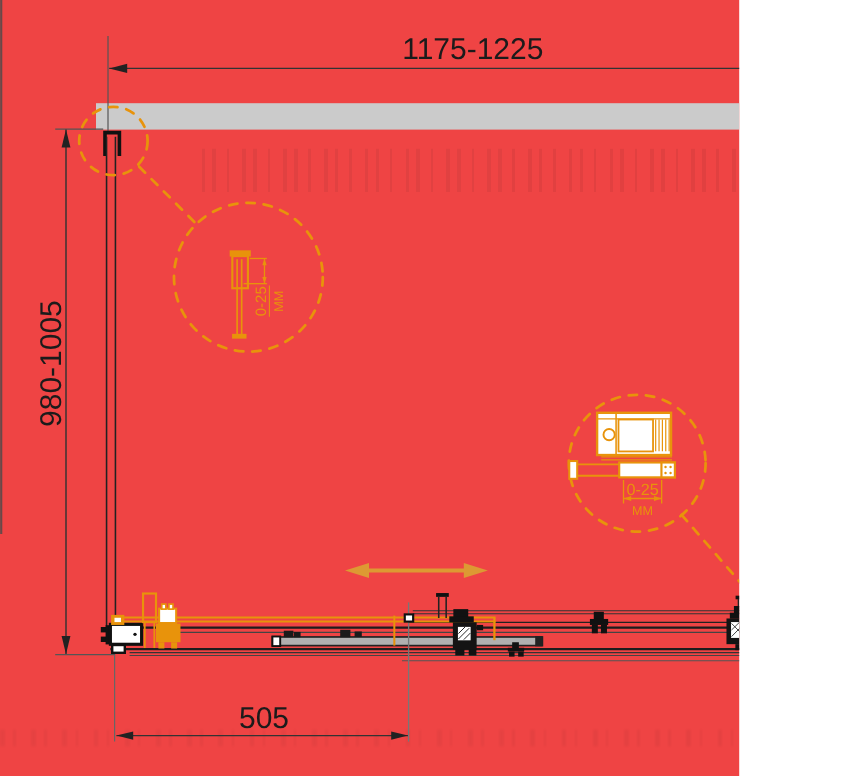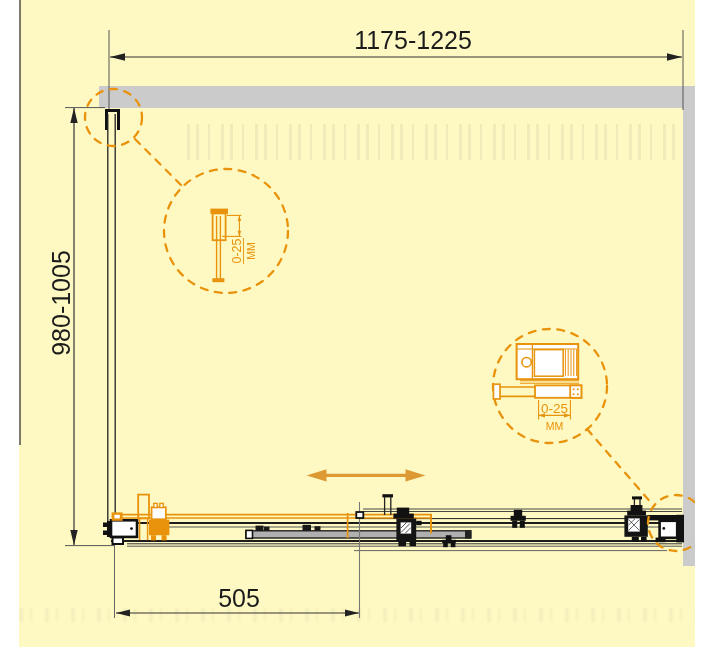--- a/index.html
+++ b/index.html
@@ -1,18 +1,18 @@
 <!DOCTYPE html>
 <html><head>
 <meta charset="utf-8">
 <style>
   html,body{margin:0;padding:0;background:#ffffff;}
   .canvas{
-    position:relative;width:676px;height:647px;background:#fef9c3;
-    font-family:"Liberation Sans",sans-serif;overflow:hidden;margin-left:19px;
+    position:relative;width:616px;height:647px;background:#ef4444;
+    font-family:"Liberation Sans",sans-serif;overflow:hidden;
   }
   .canvas svg{position:absolute;left:0;top:0;}
   svg text{font-family:"Liberation Sans",sans-serif;}
   .dim-label{fill:#1b1b1b;font-size:25px;}
   .detail-label{fill:#E8930B;}
   .wm{position:absolute;pointer-events:none;}
   .wm1{
     left:168px;top:124px;width:497px;height:36px;opacity:.055;filter:blur(.6px);
     background:repeating-linear-gradient(90deg,
       #111 0 3px, transparent 3px 9px,

